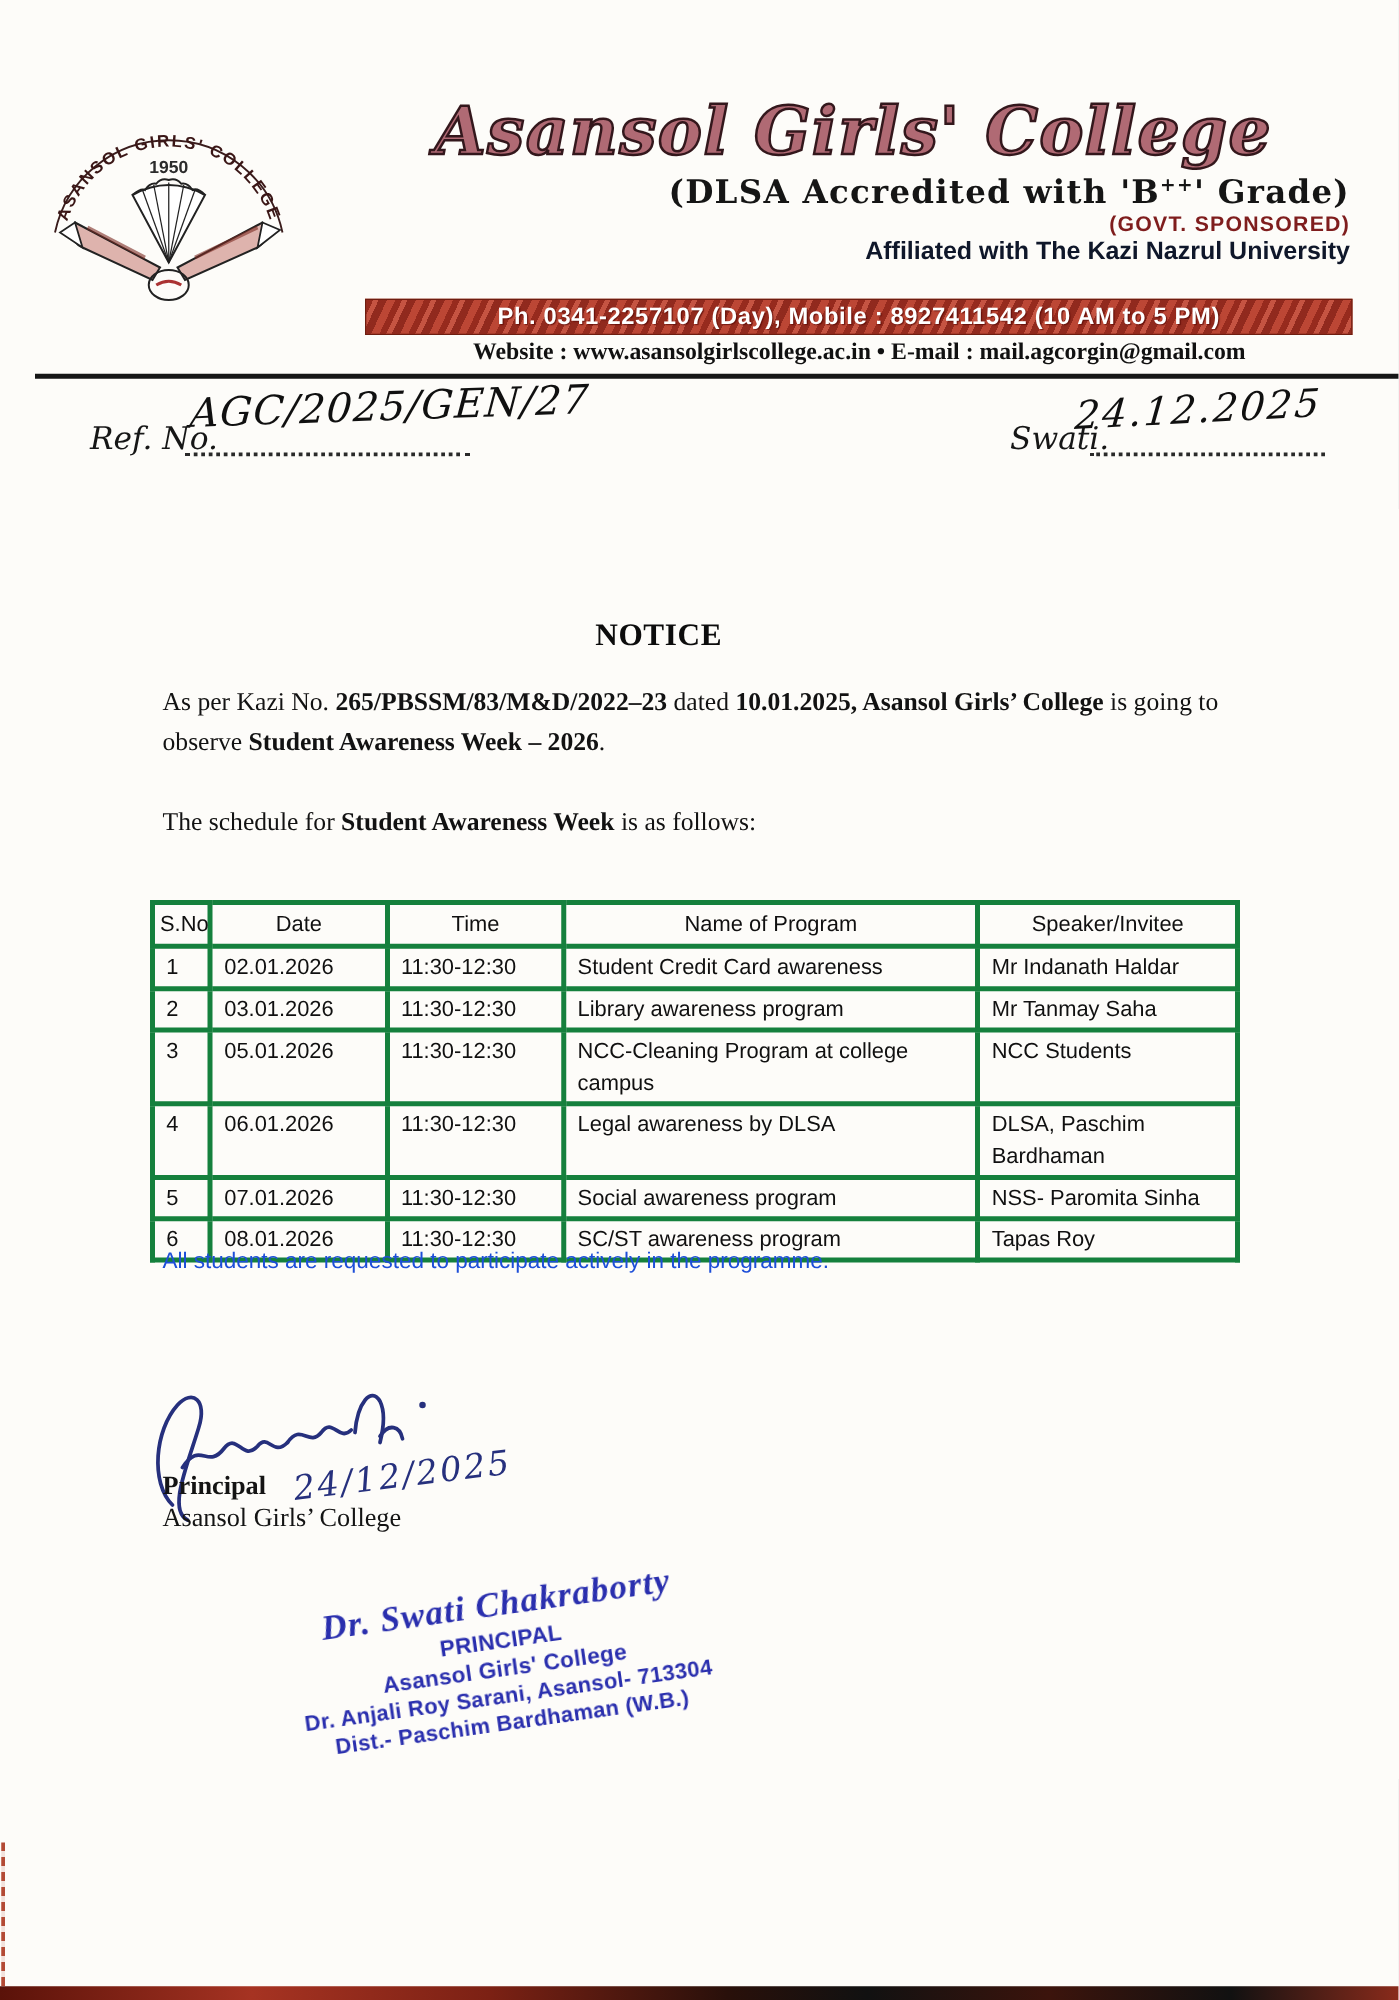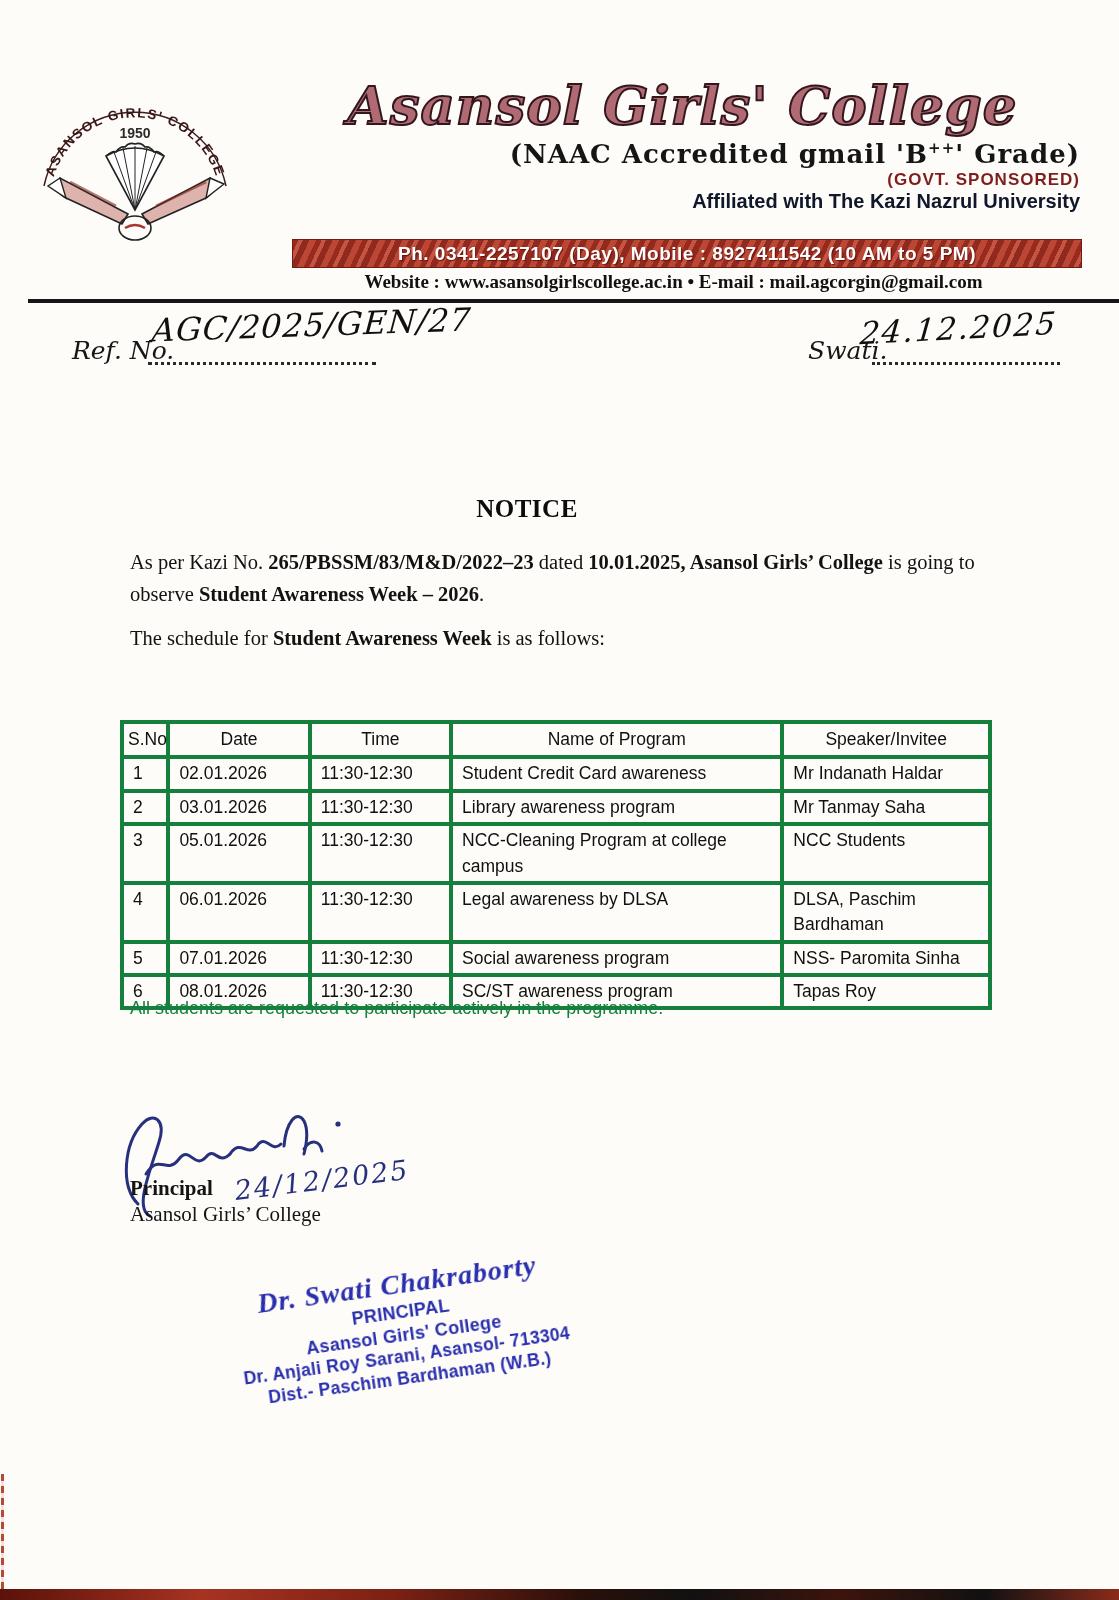--- a/index.html
+++ b/index.html
@@ -58,21 +58,21 @@
       rgba(110,16,8,.45) 0 5px, rgba(228,130,110,.30) 5px 9px,
       rgba(86,8,4,.40) 9px 15px, rgba(200,90,70,.25) 15px 21px);
     border:1px solid #6e1d10;
     display:flex;align-items:center;justify-content:center;
     font-family:"Liberation Sans", sans-serif;
     font-weight:bold;font-size:19px;color:#fff;
     letter-spacing:.5px;white-space:nowrap;
     text-shadow:1px 1px 1px rgba(90,10,5,.8);
   }
   .web-line{
-    position:absolute;left:276px;top:271px;width:795px;
+    position:absolute;left:290px;top:271px;width:795px;
     text-align:center;
     font-family:"Liberation Serif", serif;
     font-weight:bold;font-size:19px;color:#111;white-space:nowrap;
   }
   .header-rule{
     position:absolute;left:28px;top:299px;width:1091px;height:4px;
     background:#161616;
   }
   
   .ref-row{position:absolute;left:0;top:318px;width:1119px;height:60px;
@@ -93,23 +93,23 @@
   }
   
   .notice-title{
     position:absolute;left:12px;top:495px;width:1030px;
     text-align:center;
     font-weight:bold;font-size:25px;letter-spacing:.5px;color:#0c0c0c;
   }
   .para{position:absolute;left:130px;width:862px;
     font-size:20.5px;line-height:1.58;color:#121212;}
   .para-1{top:546px;}
-  .para-2{top:622px;}
+  .para-2{top:642px;}
   .closing{position:absolute;left:130px;top:998px;width:862px;
-    font-family:"Liberation Sans", sans-serif;font-size:18px;color:#15803d;}
+    font-family:"Liberation Sans", sans-serif;font-size:18px;color:#1d4ed8;}
   
   .sched-table{
     position:absolute;left:120px;top:720px;width:872px;
     border-collapse:collapse;
     font-family:"Liberation Sans", sans-serif;
     font-size:17.5px;color:#101010;
     table-layout:fixed;
   }
   .sched-table th,.sched-table td{
     border:4px solid #15803d;
@@ -182,21 +182,21 @@
       <path d="M30,96 L18,104 L36,116 Z" fill="#fff" stroke="#222" stroke-width="1.4"></path>
       <path d="M180,96 L194,102 L176,116 Z" fill="#fff" stroke="#222" stroke-width="1.4"></path>
       <path d="M40,100 L86,124 M176,100 L126,124" stroke="#7c2a22" stroke-width="3" opacity=".6"></path>
     </g>
     <ellipse cx="105" cy="146" rx="16" ry="12" fill="none" stroke="#222" stroke-width="1.6"></ellipse>
     <path d="M95,146 q10,-6 20,0" stroke="#a33" stroke-width="2.5" fill="none"></path>
   </svg>
 
   <div class="college-title">Asansol Girls' College</div>
 
-  <div class="naac-line"><span>(NAAC Accredited gmail 'B</span><sup>++</sup><span>' Grade)</span></div>
+  <div class="naac-line"><span>(DLSA Accredited with 'B</span><sup>++</sup><span>' Grade)</span></div>
 
   <div class="govt-line">(GOVT. SPONSORED)</div>
 
   <div class="affil-line">Affiliated with The Kazi Nazrul University</div>
 
 
   <div class="phone-banner">Ph. 0341-2257107 (Day), Mobile : 8927411542 (10 AM to 5 PM)</div>
 
   <div class="web-line">Website : www.asansolgirlscollege.ac.in  •  E-mail : mail.agcorgin@gmail.com</div>
 

